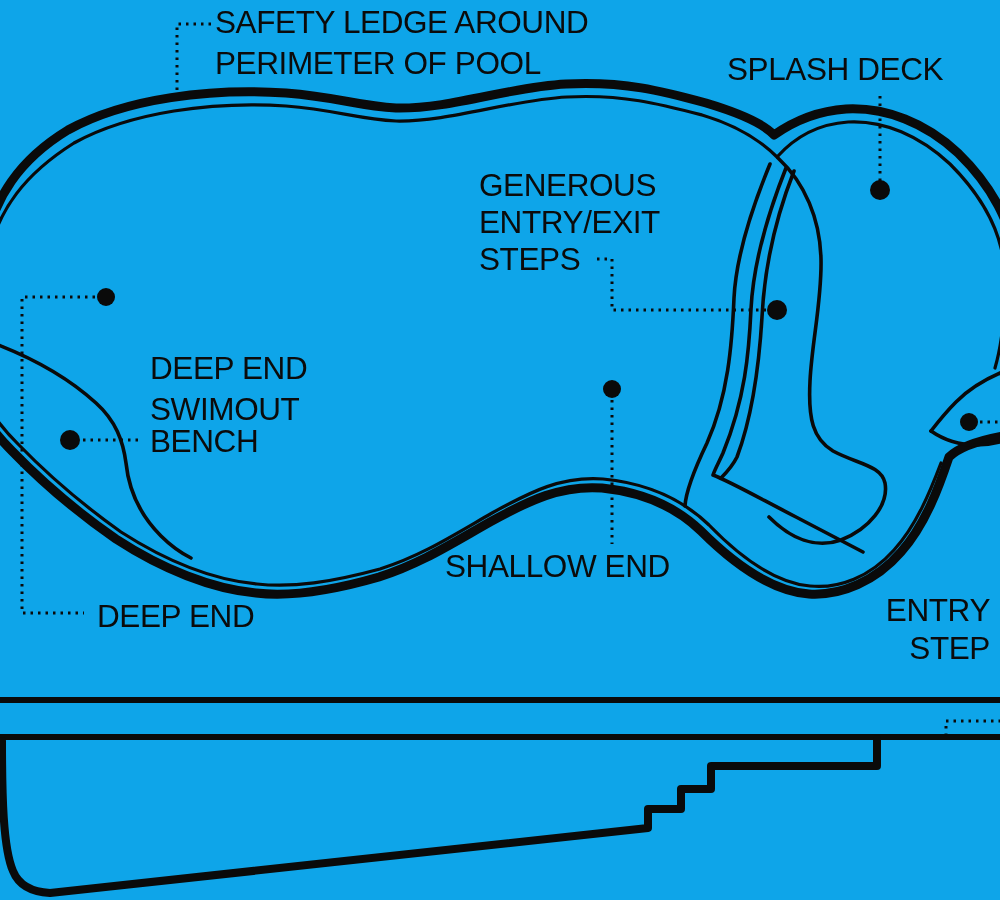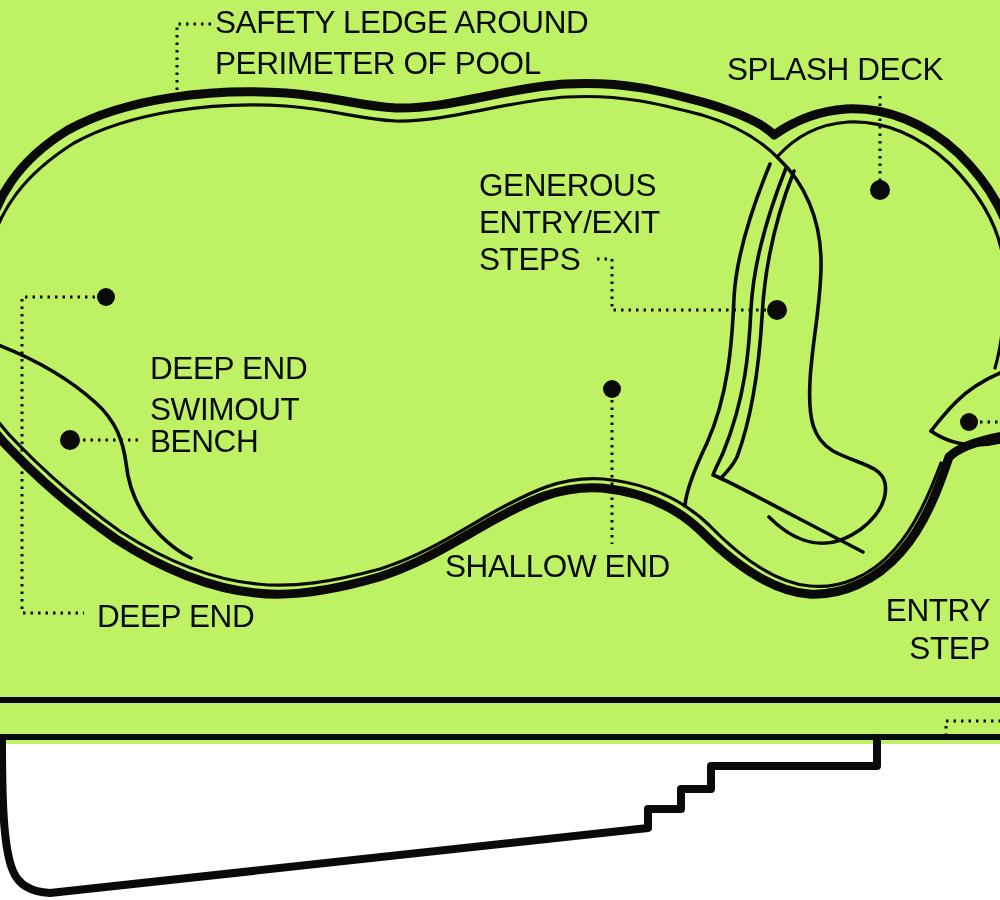--- a/index.html
+++ b/index.html
@@ -7,22 +7,22 @@
     padding: 0;
     background: #ffffff;
     width: 1000px;
     height: 900px;
     overflow: hidden;
     font-family: "Liberation Sans", sans-serif;
   }
   #stage {
     position: relative;
     width: 1000px;
-    height: 744px;
-    background: #bef264;
+    height: 900px;
+    background: #0ea5e9;
   }
   svg { display: block; }
   .ink-stroke { stroke: #0a0a0a; fill: none; }
   .outline-thick { stroke-width: 9; stroke-linejoin: round; stroke-linecap: round; }
   .outline-thin  { stroke-width: 3.2; stroke-linejoin: round; stroke-linecap: round; }
   .detail-line   { stroke-width: 3.6; stroke-linejoin: round; stroke-linecap: round; }
   .leader {
     stroke: #0a0a0a;
     stroke-width: 3;
     fill: none;

